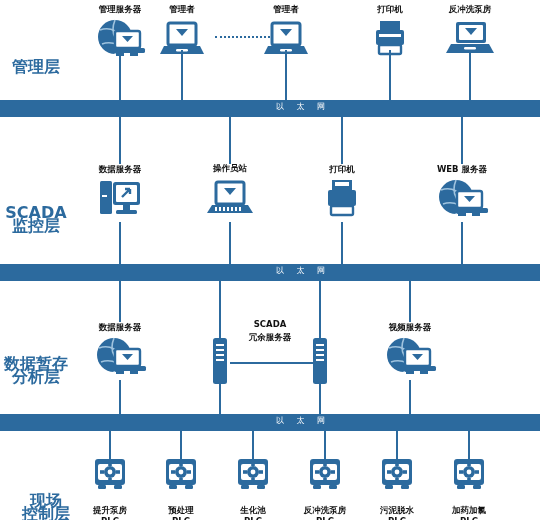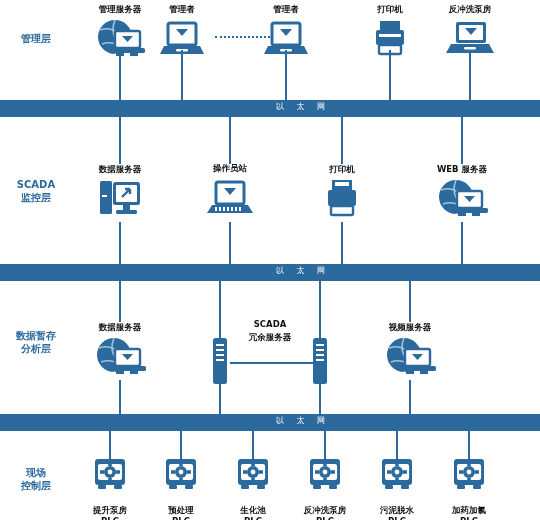--- a/index.html
+++ b/index.html
@@ -20,22 +20,23 @@
     position:absolute;right:210px;top:0;
     height:13px;line-height:13px;
     color:#ffffff;font-size:8px;letter-spacing:5px;
     white-space:nowrap;
   }
 
   
   .layer-caption{
     position:absolute;left:0;width:72px;
     text-align:center;
-    color:#2c6a9e;font-weight:bold;font-size:10px;
+    color:#2c6a9e;font-weight:bold;font-size:16px;
     line-height:13px;
+    margin-top:28px;
   }
   .layer-caption .ln{display:block;}
 
   
   .node{
     position:absolute;
     width:96px;margin-left:-48px;
     text-align:center;
   }
   .node .node-label{
@@ -314,21 +315,21 @@
 
   <div class="vline" style="left:119px;top:380px;height:35px;"></div>
   <div class="vline" style="left:219px;top:384px;height:31px;"></div>
   <div class="vline" style="left:319px;top:384px;height:31px;"></div>
   <div class="vline" style="left:409px;top:380px;height:35px;"></div>
 
   <div class="net-bar" style="top:414px;">
     <span class="net-label">以 太 网</span>
   </div>
 
-  <div class="layer-caption" style="top:466px;">
+  <div class="layer-caption" style="top:466px;padding-left:10px;">
     <span class="ln">现场</span>
     <span class="ln">控制层</span>
   </div>
 
   <div class="vline" style="left:109px;top:426px;height:34px;"></div>
   <div class="vline" style="left:180px;top:426px;height:34px;"></div>
   <div class="vline" style="left:252px;top:426px;height:34px;"></div>
   <div class="vline" style="left:324px;top:426px;height:34px;"></div>
   <div class="vline" style="left:396px;top:426px;height:34px;"></div>
   <div class="vline" style="left:468px;top:426px;height:34px;"></div>

